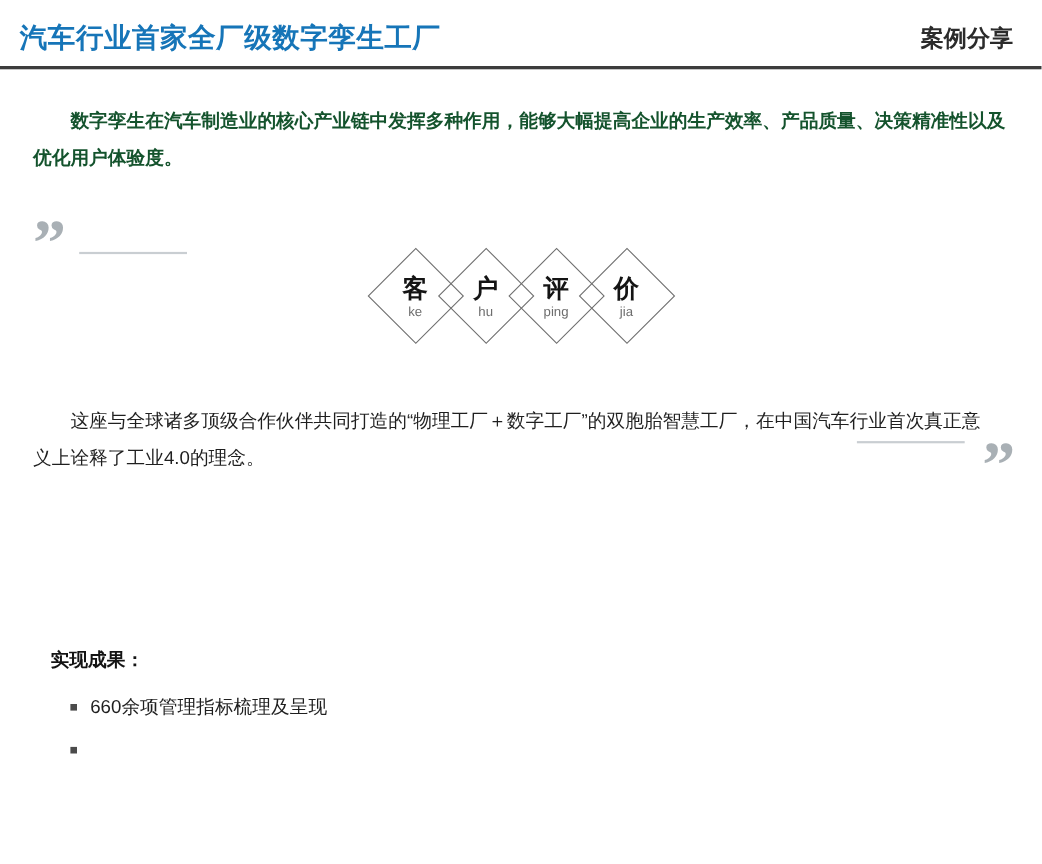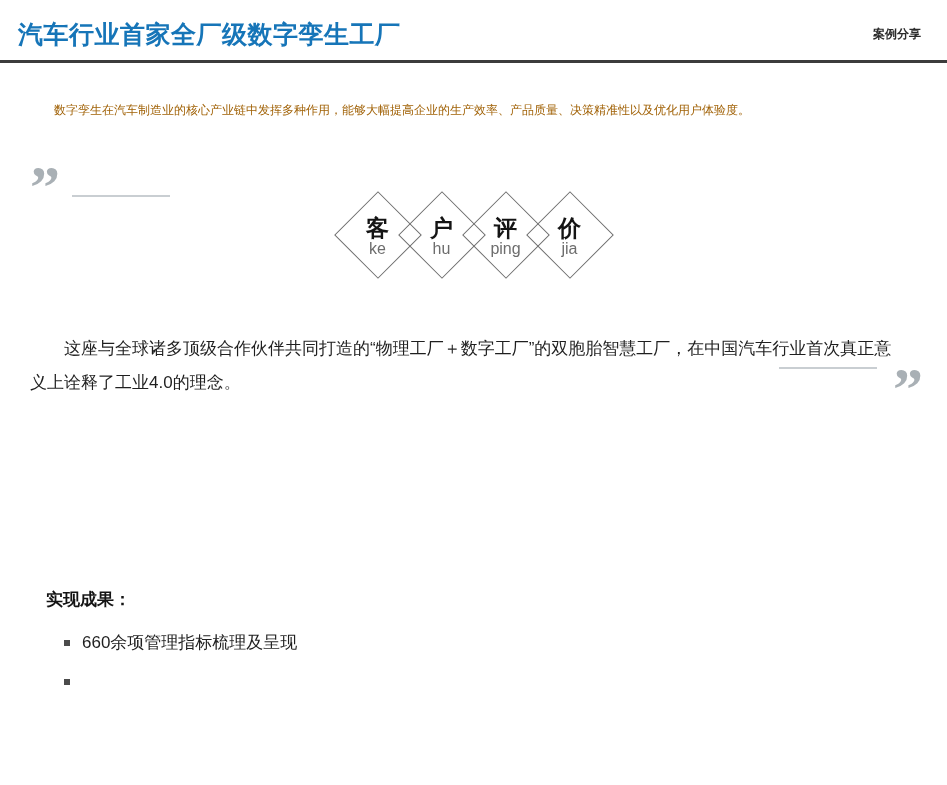--- a/index.html
+++ b/index.html
@@ -28,42 +28,43 @@
     padding: 18px 24px 12px 18px;
   }
   .header-title {
     font-size: 25px;
     font-weight: bold;
     color: #1675b8;
     letter-spacing: 0.5px;
     white-space: nowrap;
   }
   .header-tag {
-    font-size: 12px;
+    font-size: 21px;
     font-weight: bold;
     color: #2b2b2b;
     white-space: nowrap;
     padding-right: 2px;
   }
   .header-rule {
     position: absolute;
     left: 0;
     right: 0;
     bottom: 0;
     height: 3px;
     background: #3c3c3c;
   }
 
   
   .intro {
     margin: 30px 30px 0 30px;
-    font-size: 12px;
+    font-size: 17px;
     line-height: 34px;
-    color: #a16207;
+    color: #14532d;
     text-indent: 2em;
+    font-weight: bold;
   }
 
   
   .quote-block {
     position: relative;
     margin-top: 28px;
     height: 330px;
   }
   .quote-open {
     position: absolute;
@@ -152,21 +153,21 @@
   .diamond .cn {
     position: relative;
     font-size: 23px;
     font-weight: bold;
     color: #141414;
     line-height: 26px;
     margin-bottom: 1px;
   }
   .diamond .py {
     position: relative;
-    font-size: 16px;
+    font-size: 12px;
     color: #6d6d6d;
     line-height: 14px;
   }
 
   
   .quote-text {
     position: absolute;
     left: 30px;
     right: 40px;
     top: 160px;

